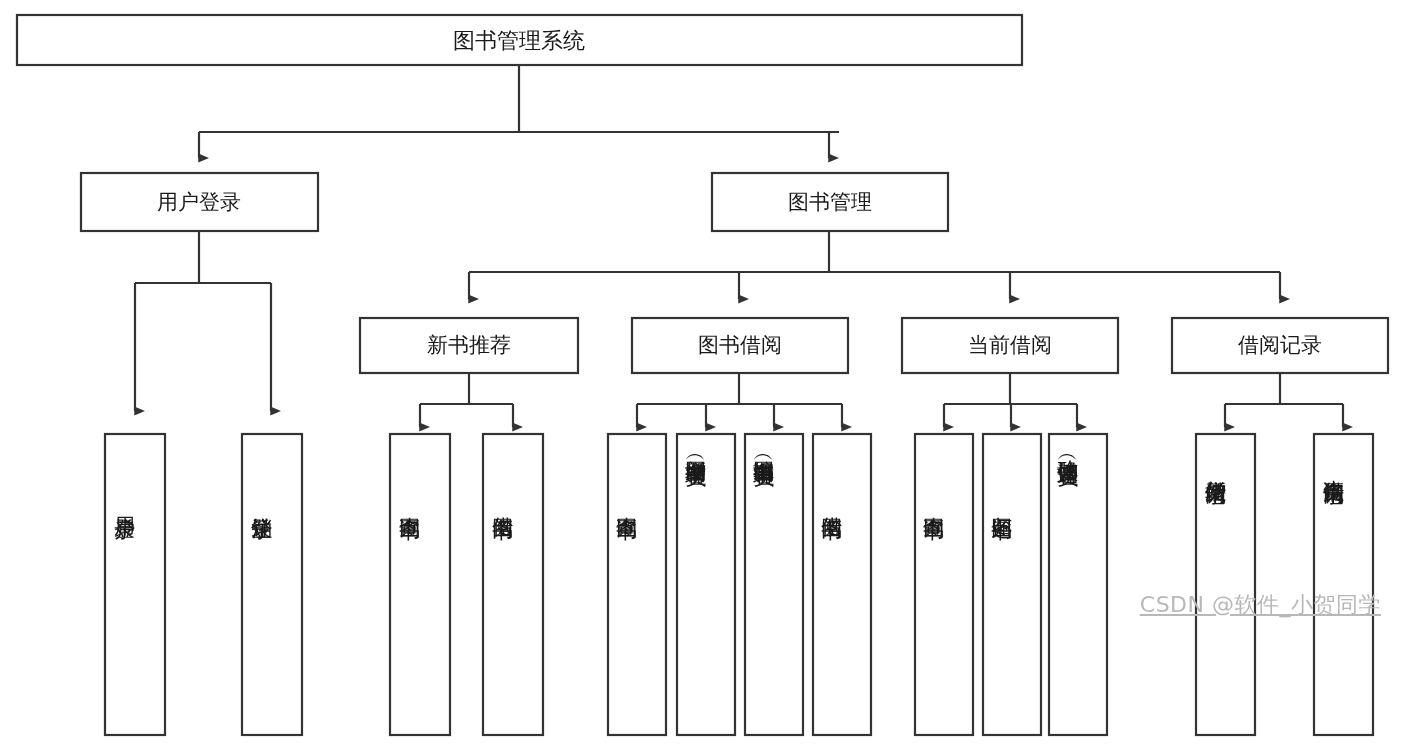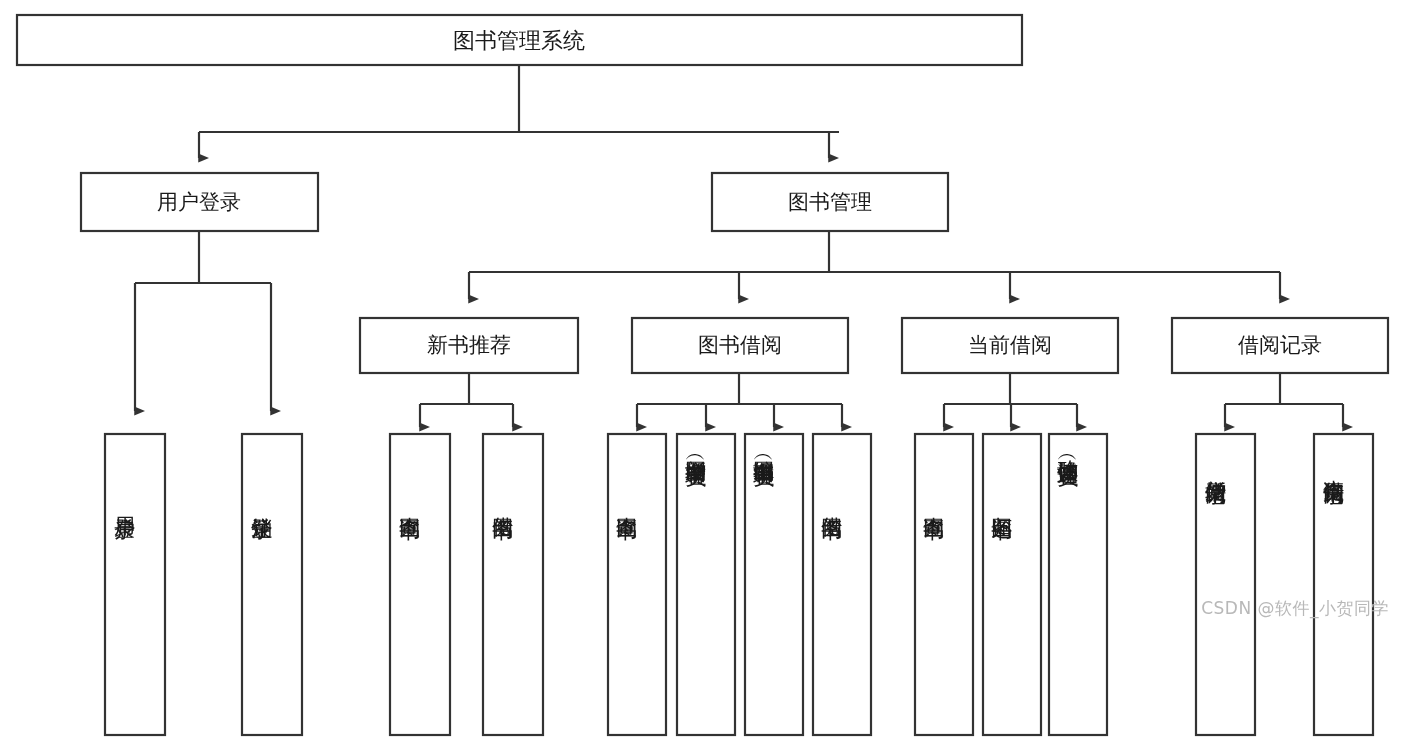--- a/index.html
+++ b/index.html
@@ -61,27 +61,28 @@
     font-size: 21px;
     line-height: 1.04;
     color: #1a1a1a;
     white-space: nowrap;
     letter-spacing: 1px;
     text-align: left;
     pointer-events: none;
   }
   .watermark {
     position: absolute;
-    right: 16px;
+    right: 24px;
     bottom: 4px;
     font-family: "DejaVu Sans", "Liberation Sans", sans-serif;
-    font-size: 17px;
+    font-size: 22px;
     color: #b8b8b8;
     letter-spacing: 0.5px;
     white-space: nowrap;
+    text-decoration: underline;
   }
 </style>
 </head>
 <body>
 
 <div id="diagram-root">
 
   <svg class="flowchart" viewBox="0 0 1405 747">
     <defs>
       <marker id="arrow" viewBox="0 0 10 12" refX="5" refY="11.2" markerWidth="9" markerHeight="11" orient="auto-start-reverse" markerUnits="userSpaceOnUse">

